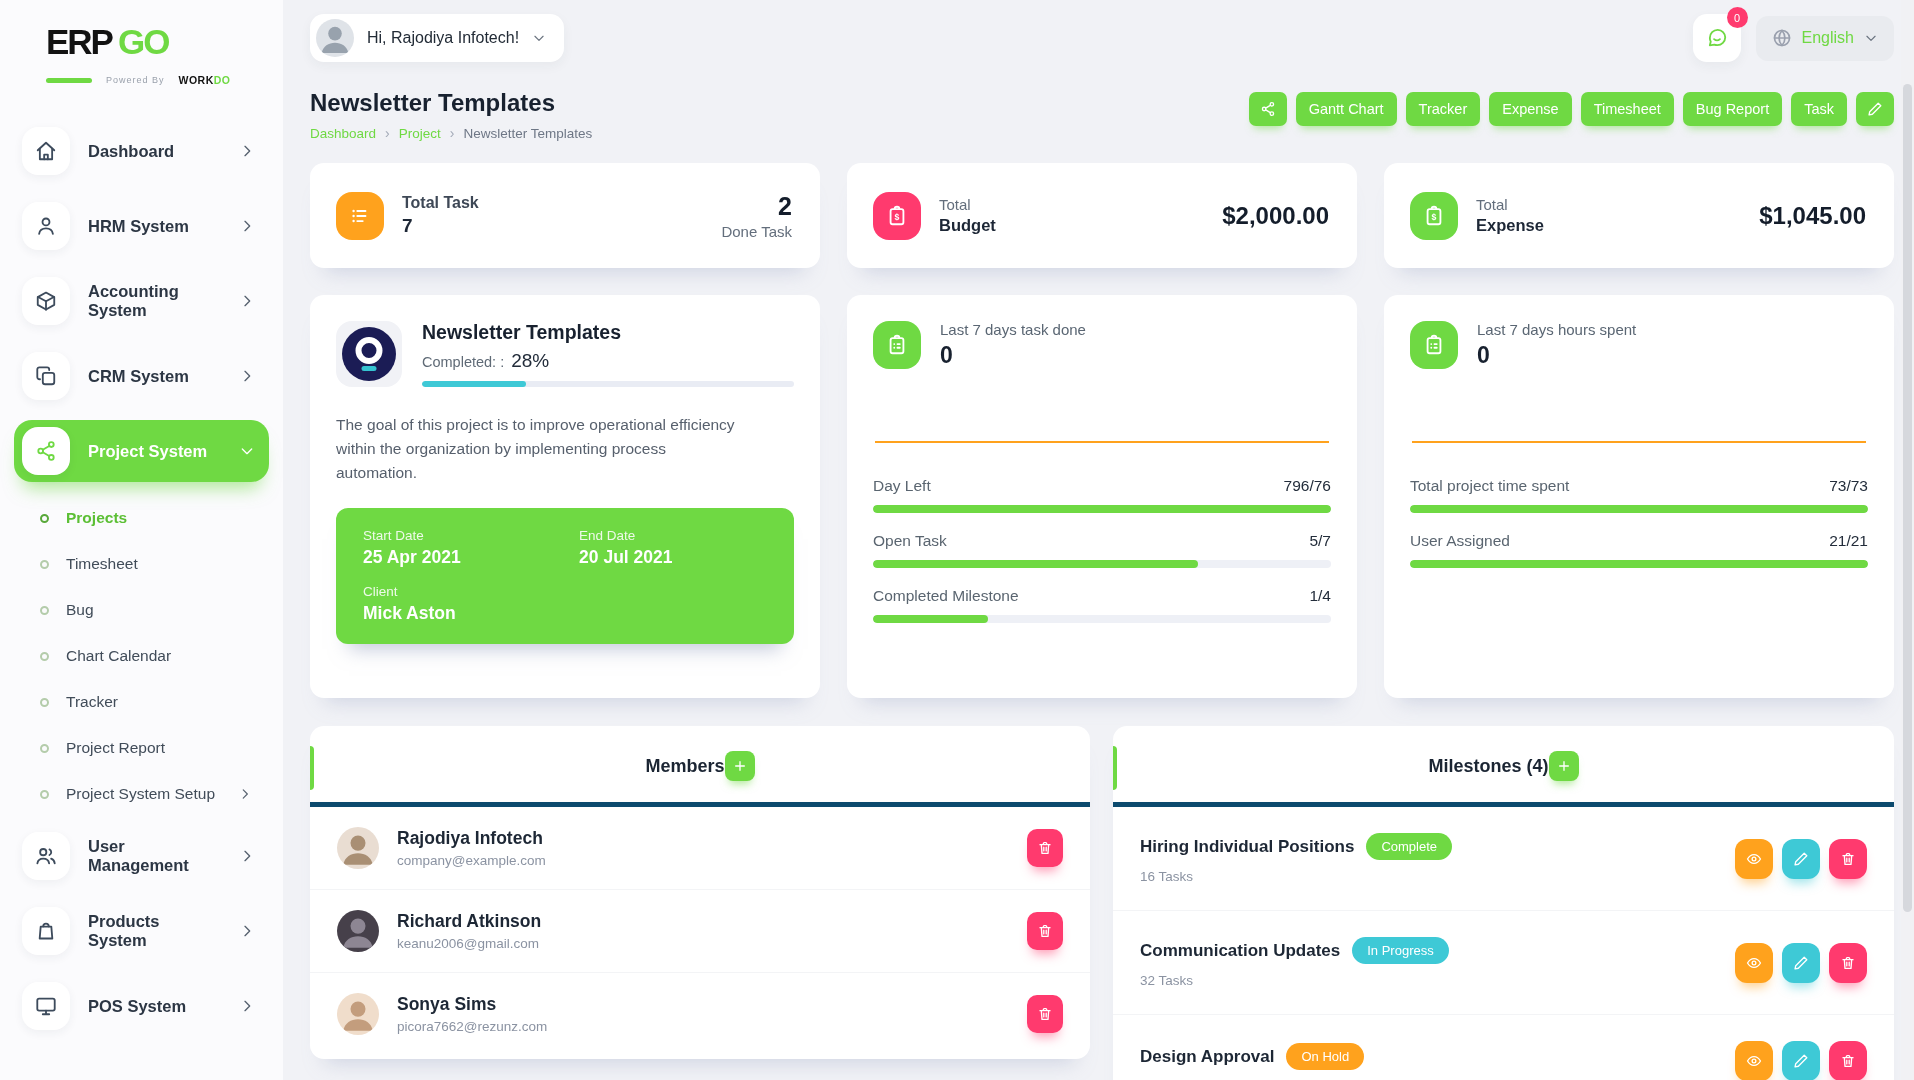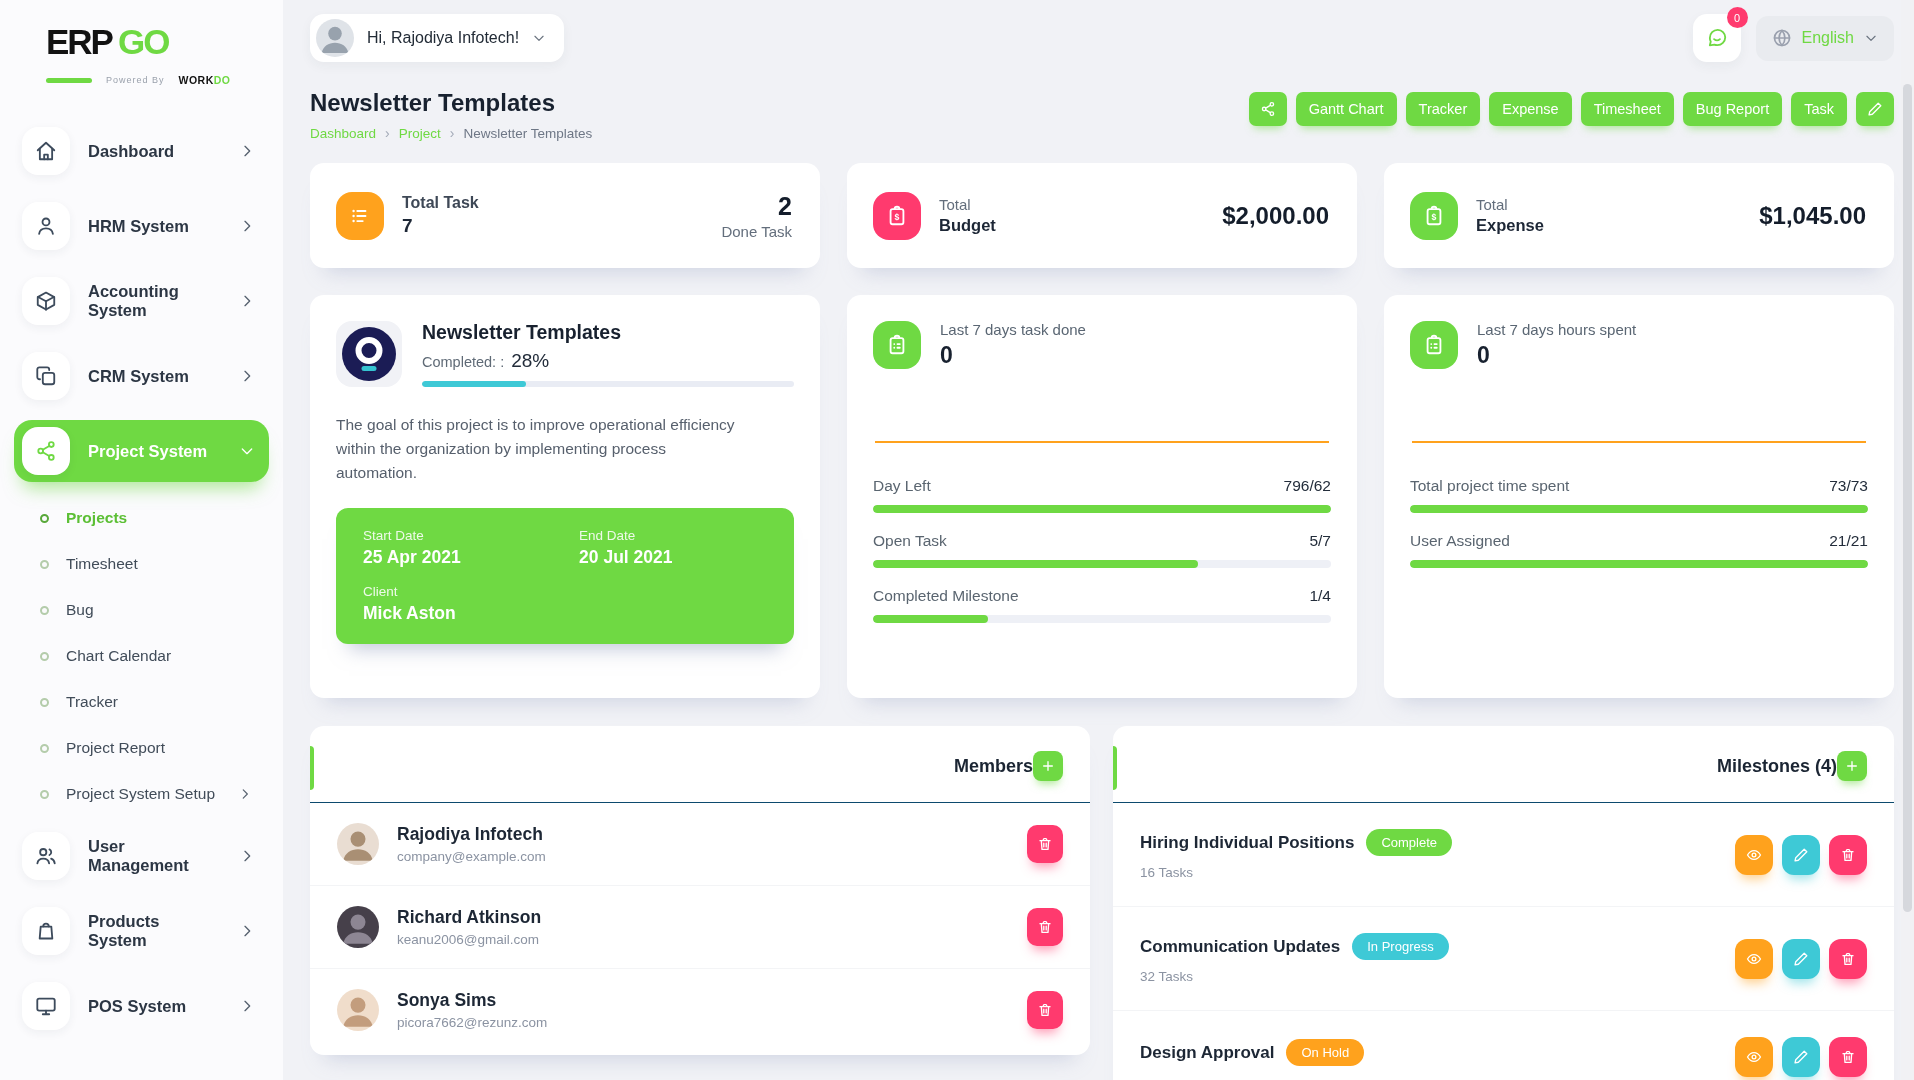--- a/index.html
+++ b/index.html
@@ -106,21 +106,21 @@
   .m-row{margin-bottom:19px}
   .m-line{display:flex;justify-content:space-between;font-size:15.5px}
   .m-label{color:#5a6570}
   .m-value{color:#232d3b}
   .m-track{height:8px;border-radius:4px;background:#eef0f6;margin-top:10px;overflow:hidden}
   .m-fill{height:100%;border-radius:4px;background:#6fd943}
 
   .row3{display:grid;grid-template-columns:780px 1fr;gap:23px;margin-top:28px;align-items:start}
   .list-card{position:relative;padding-bottom:4px}
   .list-card::before{content:"";position:absolute;left:0;top:20px;width:4px;height:44px;background:#6fd943;border-radius:0 4px 4px 0}
-  .list-head{display:flex;justify-content:flex-end;align-items:center;padding:25px 27px 21px;border-bottom:1px solid #0c4a6e}
+  .list-head{display:flex;justify-content:center;align-items:center;padding:25px 27px 21px;border-bottom:5px solid #0c4a6e}
   .list-title{font-size:18px;font-weight:bold;color:#1b2533}
   .add-btn{width:30px;height:30px;border:none;border-radius:8px;background:#6fd943;color:#fff;display:flex;align-items:center;justify-content:center;cursor:pointer;box-shadow:0 7px 9px -4px rgba(111,217,67,.55)}
   .member-row{display:flex;align-items:center;gap:18px;padding:20px 27px;border-bottom:1px solid #f3f4f6}
   .member-row:last-child{border-bottom:none}
   .m-av{width:42px;height:42px}
   .member-info{flex:1}
   .member-name{font-size:17.5px;font-weight:bold;color:#1d2735}
   .member-email{font-size:13.5px;color:#8b93a2;margin-top:4px}
   .trash-btn{width:36px;height:38px;border:none;border-radius:10px;background:#ff3a6e;color:#fff;display:flex;align-items:center;justify-content:center;cursor:pointer;box-shadow:0 9px 11px -5px rgba(255,58,110,.5)}
   .mile-row{display:flex;align-items:center;padding:26px 27px;border-bottom:1px solid #f3f4f6}
@@ -575,21 +575,21 @@
           <div>
             <div class="metric-title">Last 7 days task done</div>
             <div class="metric-value">0</div>
           </div>
         </div>
         <div class="metric-chart"></div>
         <div class="metric-rows">
           <div class="m-row">
             <div class="m-line">
                 <span class="m-label">Day Left</span>
-                <span class="m-value">796/62</span>
+                <span class="m-value">796/76</span>
               </div>
             <div class="m-track">
                 <div class="m-fill" style="width: 100%;"></div>
               </div>
           </div>
           <div class="m-row">
             <div class="m-line">
                 <span class="m-label">Open Task</span>
                 <span class="m-value">5/7</span>
               </div>

